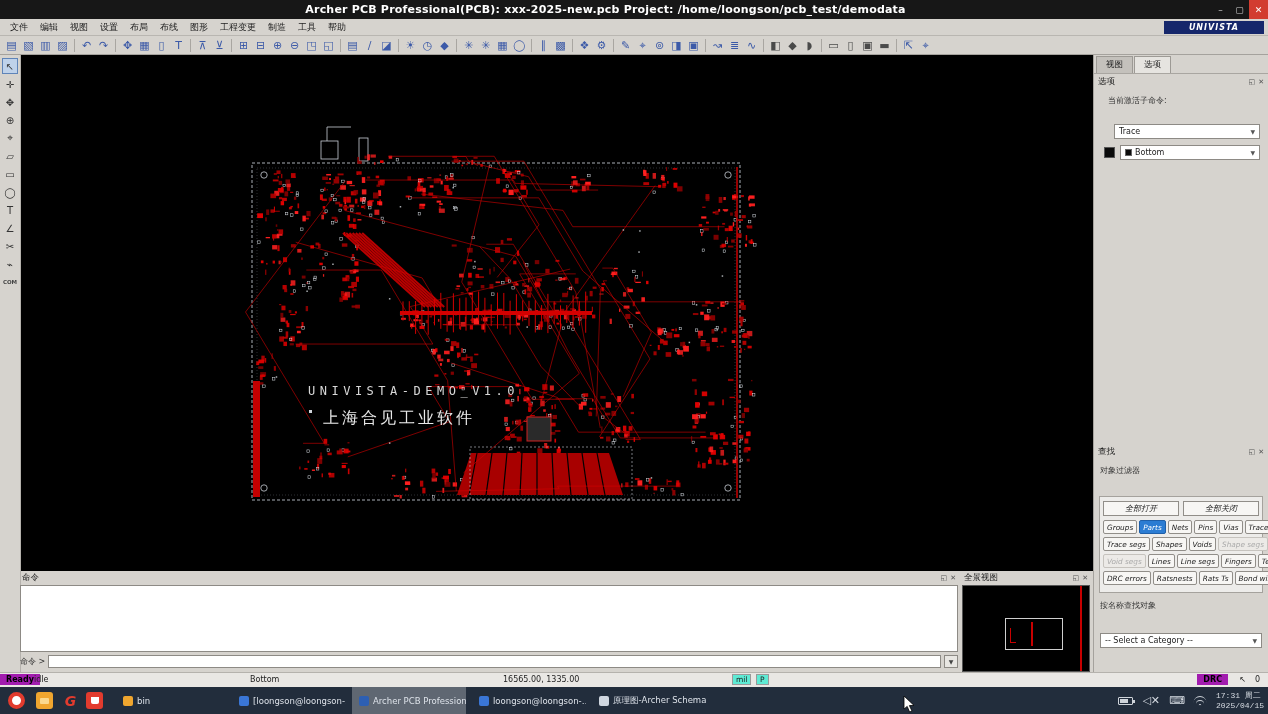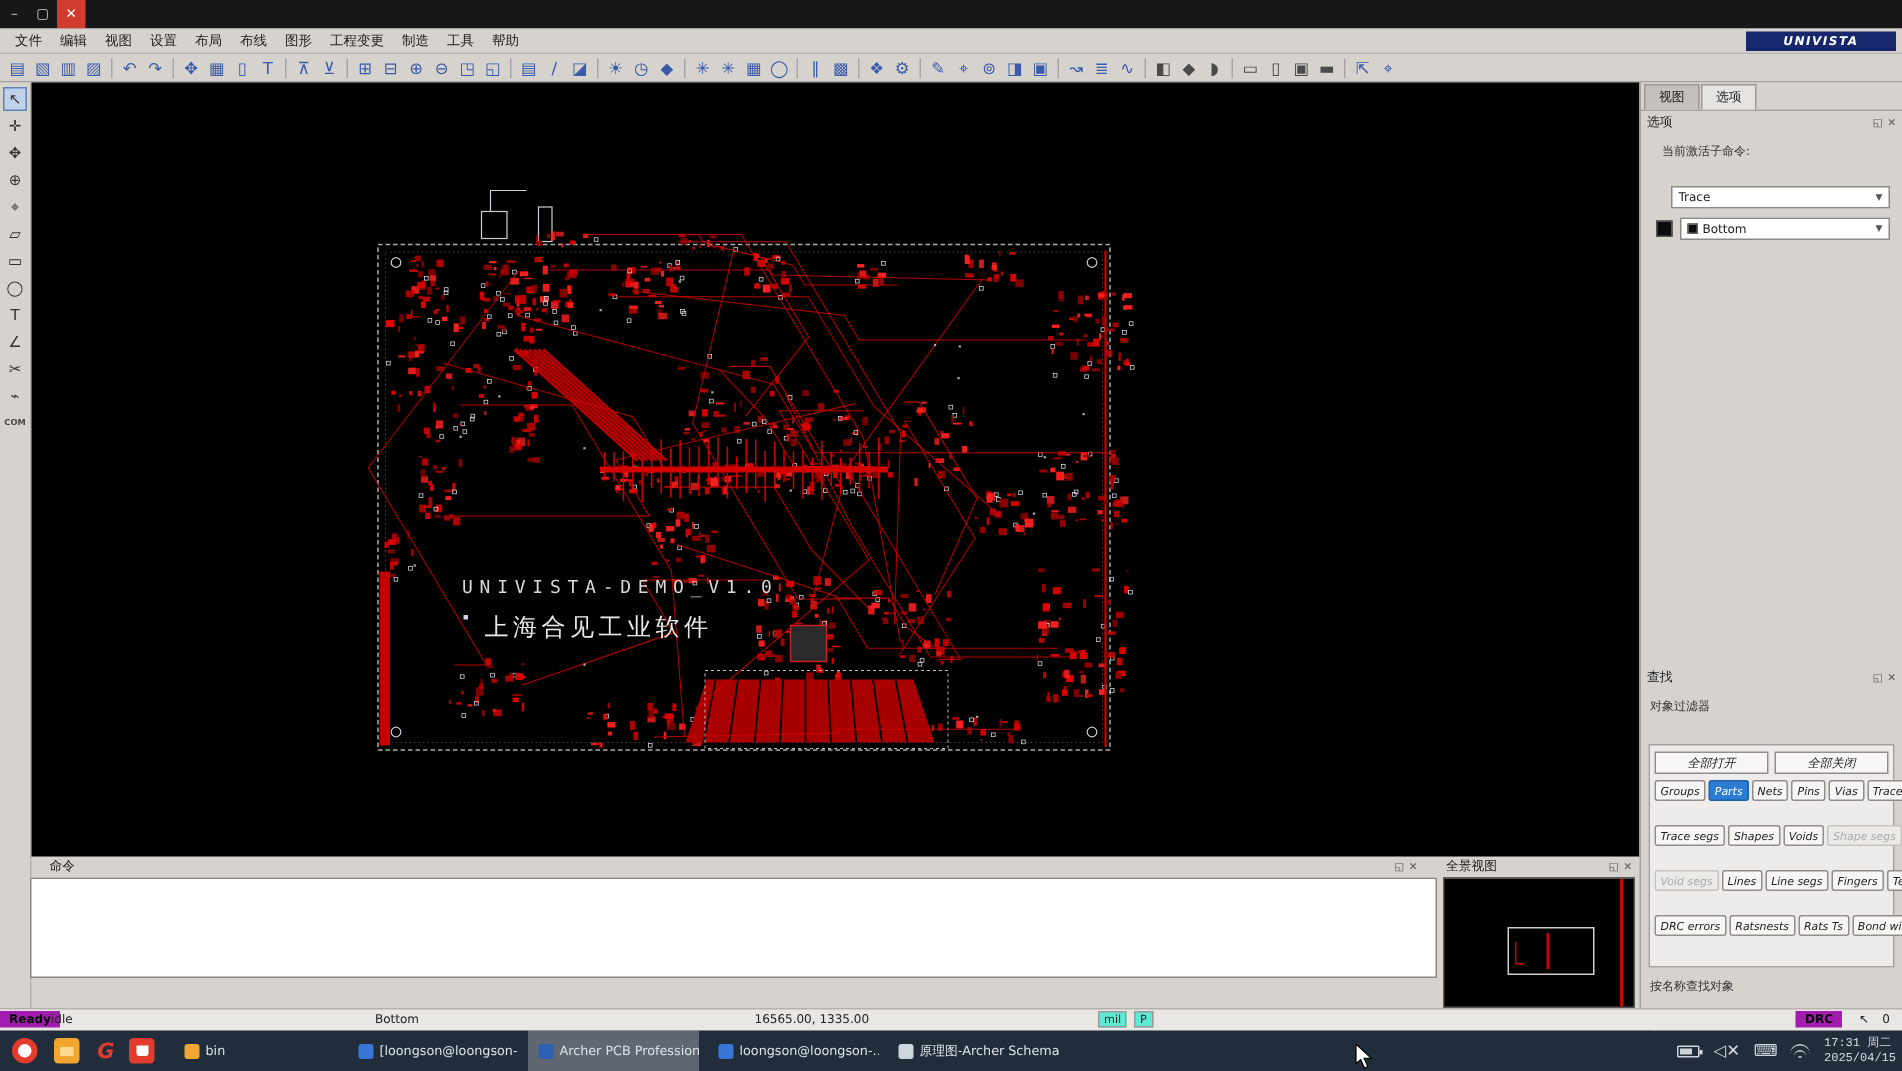--- a/index.html
+++ b/index.html
@@ -55,21 +55,21 @@
   .rp-label { padding:5px 6px 18px 6px; font-size:8px; color:#333; }
   .dd { background:#fff; border:1px solid #8d8a85; height:15px; display:flex; align-items:center;
         padding:0 4px; font-size:8px; color:#222; }
   .dd .arr { margin-left:auto; font-size:6px; color:#555; }
   .swatch { width:11px; height:11px; background:#0a0a0a; border:1px solid #555; }
   .mini-sw { width:7px; height:7px; background:#0d0d0d; border:1px solid #666; margin-right:3px; }
   #find-box { margin:2px 5px; border:1px solid #a5a29d; background:#edecea; padding:4px 3px;font-style:italic; }
   #onoff-row { display:flex; gap:4px; margin-bottom:4px; }
   .onoff-btn { flex:1; height:15px; background:#f7f6f4; border:1px solid #918e89; font-size:8px;
                display:flex; align-items:center; justify-content:center; }
-  .chip-row { display:flex; gap:2px; margin-bottom:16px; }
+  .chip-row { display:flex; gap:2px; margin-bottom:3px; }
   .chip { background:#f7f6f4; border:1px solid #918e89; border-radius:2px; font-size:7.3px;
           padding:1.5px 3px; white-space:nowrap; color:#222; }
   .chip.active { background:#2b7cd3; border-color:#1f5fa8; color:#fff; }
   .chip.disabled { color:#aaa; border-color:#c6c3be; background:#eceae7; }
 
   
   #console-panel { position:absolute; left:20px; top:572px; width:938px; height:98px; }
   #console-body { background:#fff; border:1px solid #8d8a85; height:67px; margin-top:1px; }
   #cmd-row { display:flex; align-items:center; margin-top:3px; gap:3px; }
   #cmd-label { font-size:8px; color:#333; white-space:nowrap; }
@@ -118,20 +118,21 @@
                border-radius:50% 50% 0 0; left:50%; transform:translateX(-50%); }
   #clock { font-size:8px; line-height:1.25;font-family:Liberation Mono, monospace; }
 
   
   #cursor { position:absolute; left:903px; top:696px; z-index:50; }
 </style>
 </head>
 <body>
 
 <div id="titlebar">
+  <div id="title-text">Archer PCB Professional(PCB): xxx-2025-new.pcb  Project: /home/loongson/pcb_test/demodata</div>
   <div class="winctl">–</div>
   <div class="winctl">▢</div>
   <div class="winctl close">✕</div>
 </div>
 
 <div id="menubar">
   <div id="menu-items" style="display:flex">
       <span class="menu-item">文件</span>
       <span class="menu-item">编辑</span>
       <span class="menu-item">视图</span>
@@ -1372,28 +1373,33 @@
     </div>
     <div class="rp-label">按名称查找对象</div>
     <div class="dd" style="margin:4px 6px">
       <span>-- Select a Category --</span>
       <span class="arr">▼</span>
     </div>
   </div>
 </div>
 
 <div id="console-panel">
-  <div class="sec-head" style="padding:0 13px">
+  <div class="sec-head" style="padding:0 2px">
     <span class="sec-title">命令</span>
     <span class="sec-icons">
       <span>◱</span>
       <span>✕</span>
     </span>
   </div>
   <div id="console-body"></div>
+  <div id="cmd-row">
+    <span id="cmd-label">命令 &gt;</span>
+    <div id="cmd-input"></div>
+    <div id="cmd-dd">▼</div>
+  </div>
 </div>
 
 <div id="minimap-panel">
   <div class="sec-head" style="padding:0 2px">
     <span class="sec-title">全景视图</span>
     <span class="sec-icons">
       <span>◱</span>
       <span>✕</span>
     </span>
   </div>

